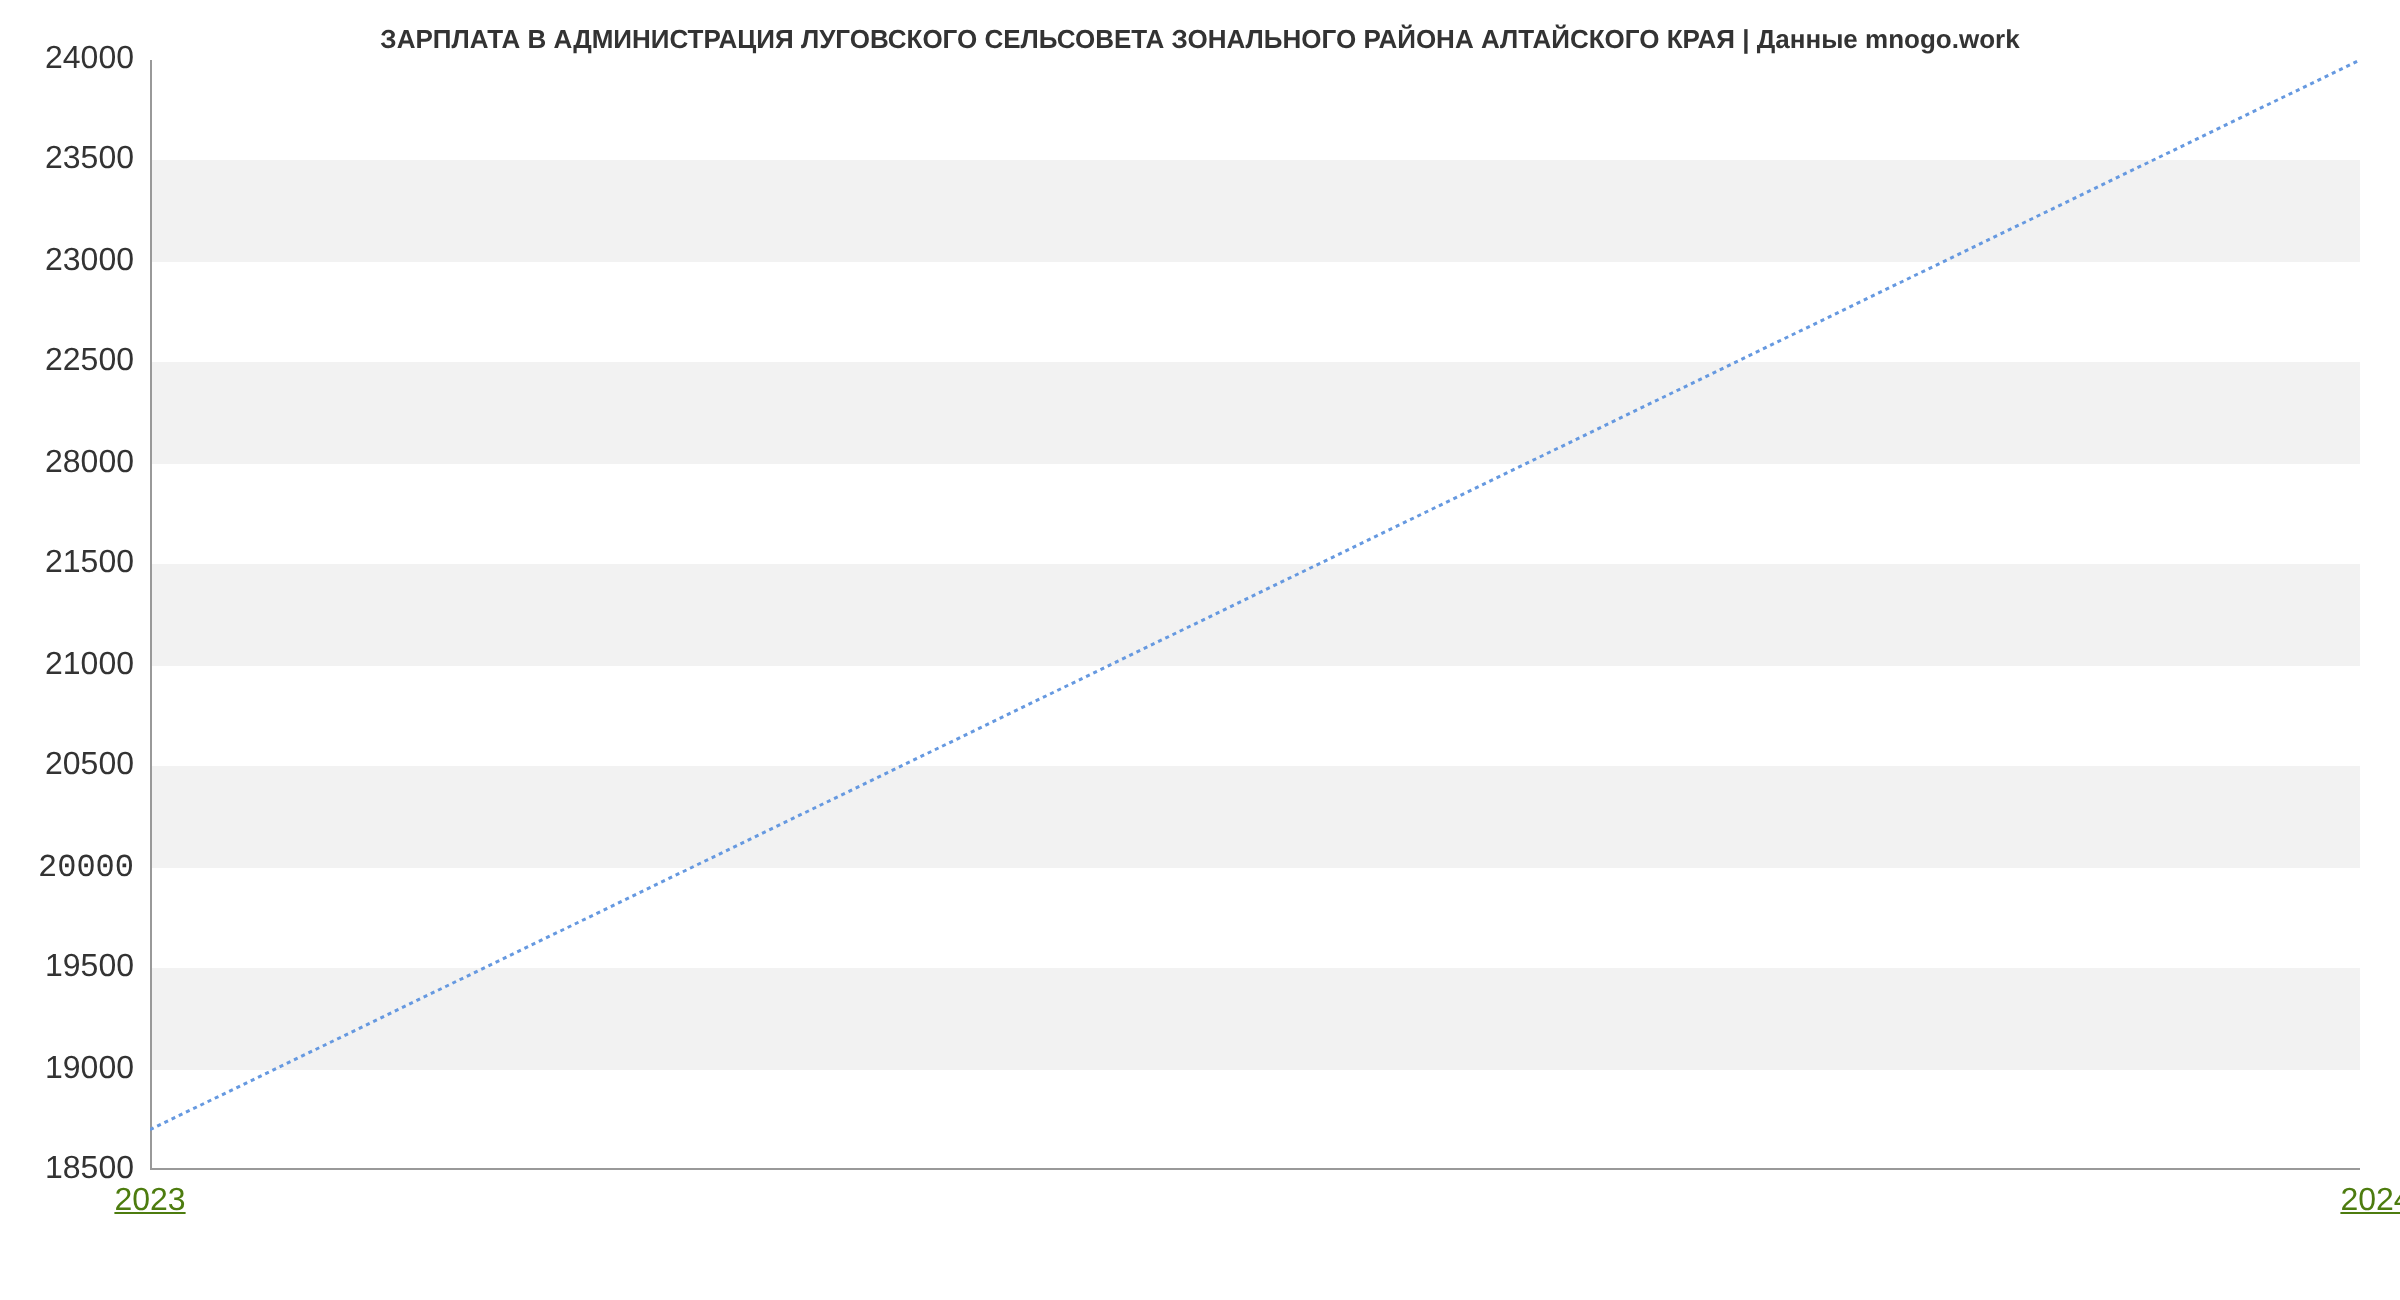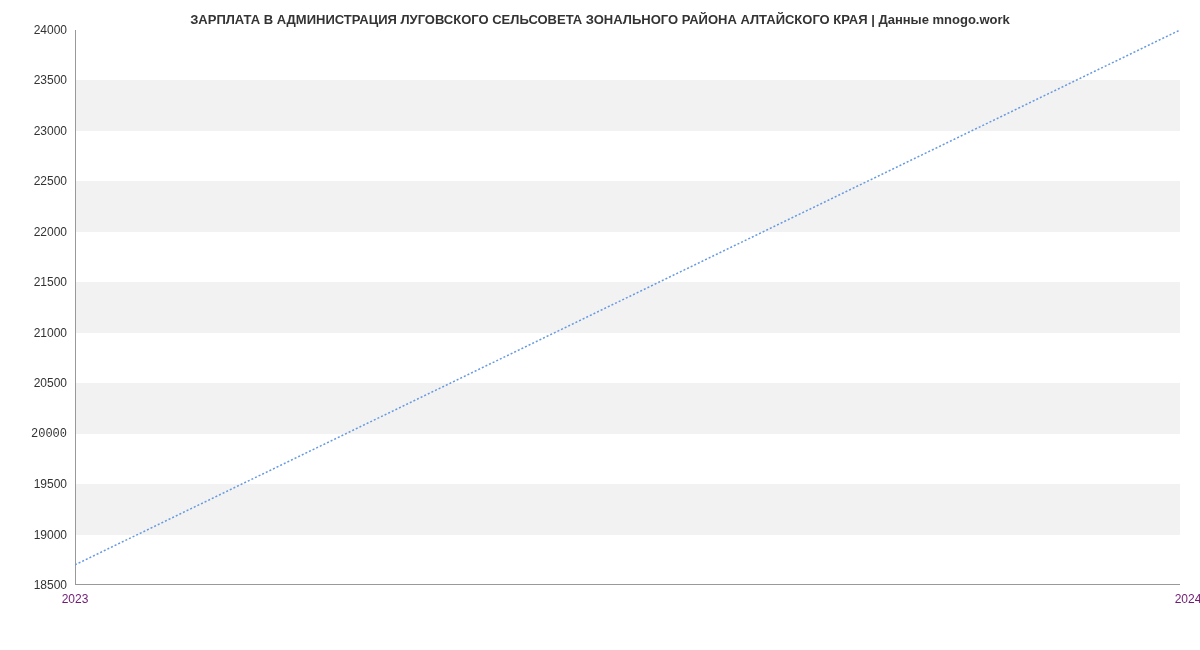--- a/index.html
+++ b/index.html
@@ -33,31 +33,32 @@
       width: 100%;
       background: #f2f2f2;
     }
     .axis-line {
       position: absolute;
       background: #999;
     }
     .y-tick-label {
       position: absolute;
       right: 1133px;
-      font-size: 12px;
+      font-size: 16px;
       color: #333;
       transform: translateY(-50%);
       text-align: right;
     }
     .x-tick-label {
       position: absolute;
       top: 592px;
-      font-size: 12px;
-      color: #701a75;
+      font-size: 16px;
+      color: #4d7c0f;
       transform: translateX(-50%);
+      text-decoration: underline;
     }
     .line-svg {
       position: absolute;
       left: 0;
       top: 0;
       width: 100%;
       height: 100%;
     }
   </style>
 </head>
@@ -81,21 +82,21 @@
 </div>
 
 <div id="yTicks">
     <div class="y-tick-label" style="top: 585px;">18500</div>
     <div class="y-tick-label" style="top: 534.545px; margin-left: 16px;">19000</div>
     <div class="y-tick-label" style="top: 484.091px;">19500</div>
     <div class="y-tick-label" style="top: 433.636px; font-family: Liberation Mono, monospace;">20000</div>
     <div class="y-tick-label" style="top: 383.182px;">20500</div>
     <div class="y-tick-label" style="top: 332.727px; margin-left: 48px;">21000</div>
     <div class="y-tick-label" style="top: 282.273px;">21500</div>
-    <div class="y-tick-label" style="top: 231.818px;">22000</div>
+    <div class="y-tick-label" style="top: 231.818px;">28000</div>
     <div class="y-tick-label" style="top: 181.364px;">22500</div>
     <div class="y-tick-label" style="top: 130.909px;">23000</div>
     <div class="y-tick-label" style="top: 80.4545px;">23500</div>
     <div class="y-tick-label" style="top: 30px;">24000</div>
   </div>
 <div id="xTicks">
     <div class="x-tick-label" style="left: 75px;">2023</div>
     <div class="x-tick-label" style="left: 1188px; text-align: right;">2024</div>
   </div>
 

